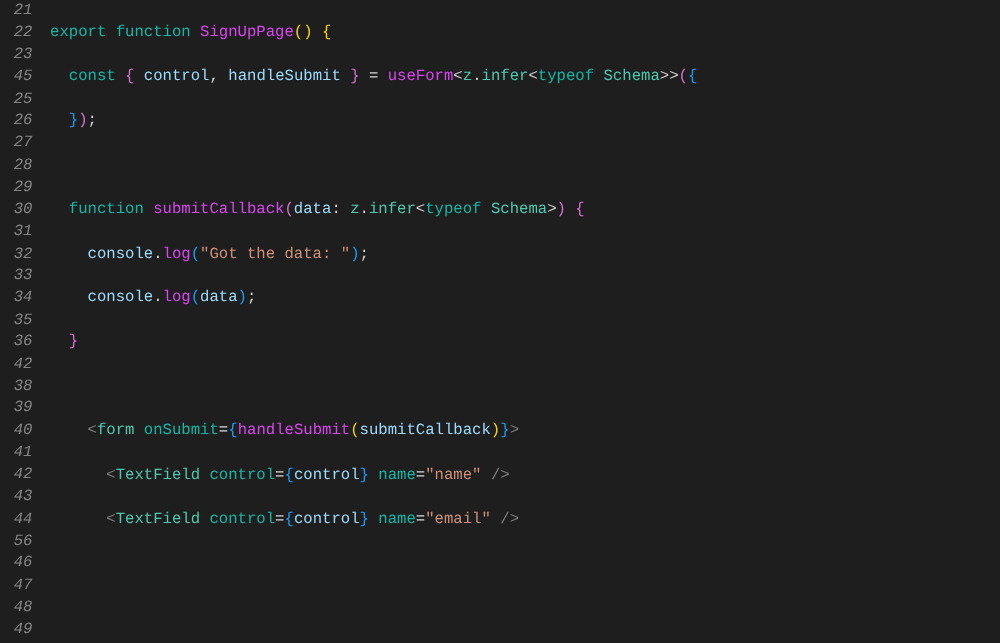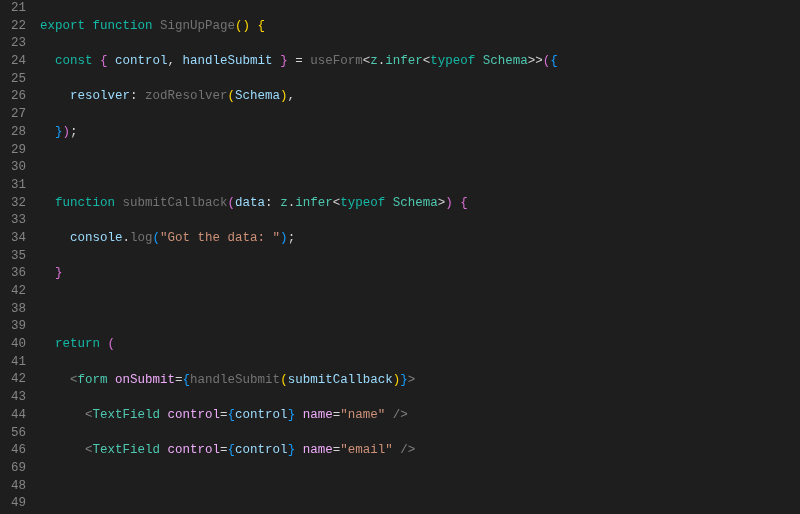--- a/index.html
+++ b/index.html
@@ -19,45 +19,45 @@
     height: 100%;
   }
   .gutter {
     width: 40px;
     text-align: right;
     color: #858585;
     padding-right: 14px;
     user-select: none;
     flex-shrink: 0;
   }
-  .gutter div { height: 17.7px; }
+  .gutter div { height: 17.7px; font-style: italic; }
   .code { flex: 1; white-space: pre; }
   .code .line { height: 17.7px; }
   .tok-kw { color: #14b8a6; }
-  .tok-fn { color: #737373; }
+  .tok-fn { color: #d946ef; }
   .tok-type { color: #4ec9b0; }
   .tok-var { color: #9cdcfe; }
   .tok-str { color: #ce9178; }
   .tok-op { color: #d4d4d4; }
   .tok-brace { color: #ffd700; }
   .tok-brace2 { color: #da70d6; }
   .tok-brace3 { color: #179fff; }
   .tok-tag { color: #4ec9b0; }
   .tok-tagp { color: #808080; }
-  .tok-attr { color: #f0abfc; text-align: center; }
+  .tok-attr { color: #14b8a6; text-align: center; }
 </style>
 </head>
 <body>
 
 <div class="editor">
   <div class="gutter">
       <div>21</div>
       <div>22</div>
       <div>23</div>
-      <div>24</div>
+      <div>45</div>
       <div>25</div>
       <div>26</div>
       <div>27</div>
       <div>28</div>
       <div>29</div>
       <div>30</div>
       <div>31</div>
       <div>32</div>
       <div>33</div>
       <div>34</div>
@@ -66,35 +66,34 @@
       <div>42</div>
       <div>38</div>
       <div>39</div>
       <div>40</div>
       <div>41</div>
       <div>42</div>
       <div>43</div>
       <div>44</div>
       <div>56</div>
       <div>46</div>
-      <div>69</div>
+      <div>47</div>
       <div>48</div>
       <div>49</div>
     </div>
   <div class="code">
 <div class="line"><span class="tok-kw">export</span> <span class="tok-kw">function</span> <span class="tok-fn">SignUpPage</span><span class="tok-brace">()</span> <span class="tok-brace">{</span></div>
 <div class="line">  <span class="tok-kw">const</span> <span class="tok-brace2">{</span> <span class="tok-var">control</span>, <span class="tok-var">handleSubmit</span> <span class="tok-brace2">}</span> = <span class="tok-fn">useForm</span><span class="tok-op">&lt;</span><span class="tok-type">z</span>.<span class="tok-type">infer</span><span class="tok-op">&lt;</span><span class="tok-kw">typeof</span> <span class="tok-type">Schema</span><span class="tok-op">&gt;&gt;</span><span class="tok-brace2">(</span><span class="tok-brace3">{</span></div>
-<div class="line">    <span class="tok-var">resolver</span>: <span class="tok-fn">zodResolver</span><span class="tok-brace">(</span><span class="tok-var">Schema</span><span class="tok-brace">)</span>,</div>
 <div class="line">  <span class="tok-brace3">}</span><span class="tok-brace2">)</span>;</div>
 <div class="line"></div>
 <div class="line">  <span class="tok-kw">function</span> <span class="tok-fn">submitCallback</span><span class="tok-brace2">(</span><span class="tok-var">data</span>: <span class="tok-type">z</span>.<span class="tok-type">infer</span><span class="tok-op">&lt;</span><span class="tok-kw">typeof</span> <span class="tok-type">Schema</span><span class="tok-op">&gt;</span><span class="tok-brace2">)</span> <span class="tok-brace2">{</span></div>
 <div class="line">    <span class="tok-var">console</span>.<span class="tok-fn">log</span><span class="tok-brace3">(</span><span class="tok-str">"Got the data: "</span><span class="tok-brace3">)</span>;</div>
+<div class="line">    <span class="tok-var">console</span>.<span class="tok-fn">log</span><span class="tok-brace3">(</span><span class="tok-var">data</span><span class="tok-brace3">)</span>;</div>
 <div class="line">  <span class="tok-brace2">}</span></div>
 <div class="line"></div>
-<div class="line">  <span class="tok-kw">return</span> <span class="tok-brace2">(</span></div>
 <div class="line">    <span class="tok-tagp">&lt;</span><span class="tok-tag">form</span> <span class="tok-attr">onSubmit</span>=<span class="tok-brace3">{</span><span class="tok-fn">handleSubmit</span><span class="tok-brace">(</span><span class="tok-var">submitCallback</span><span class="tok-brace">)</span><span class="tok-brace3">}</span><span class="tok-tagp">&gt;</span></div>
 <div class="line">      <span class="tok-tagp">&lt;</span><span class="tok-tag">TextField</span> <span class="tok-attr">control</span>=<span class="tok-brace3">{</span><span class="tok-var">control</span><span class="tok-brace3">}</span> <span class="tok-attr">name</span>=<span class="tok-str">"name"</span> <span class="tok-tagp">/&gt;</span></div>
 <div class="line">      <span class="tok-tagp">&lt;</span><span class="tok-tag">TextField</span> <span class="tok-attr">control</span>=<span class="tok-brace3">{</span><span class="tok-var">control</span><span class="tok-brace3">}</span> <span class="tok-attr">name</span>=<span class="tok-str">"email"</span> <span class="tok-tagp">/&gt;</span></div>
 <div class="line">      </div>
 
 
 
 
 
 

